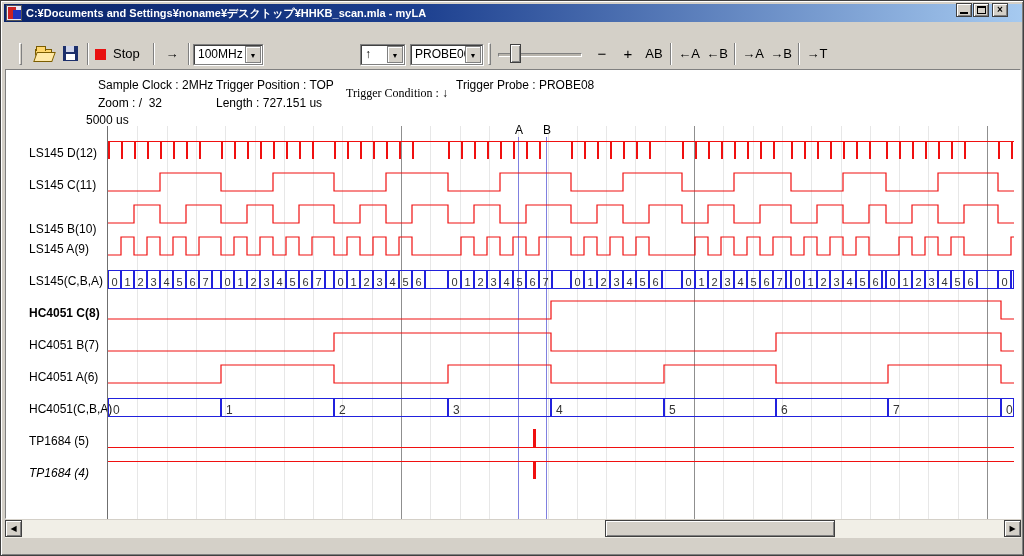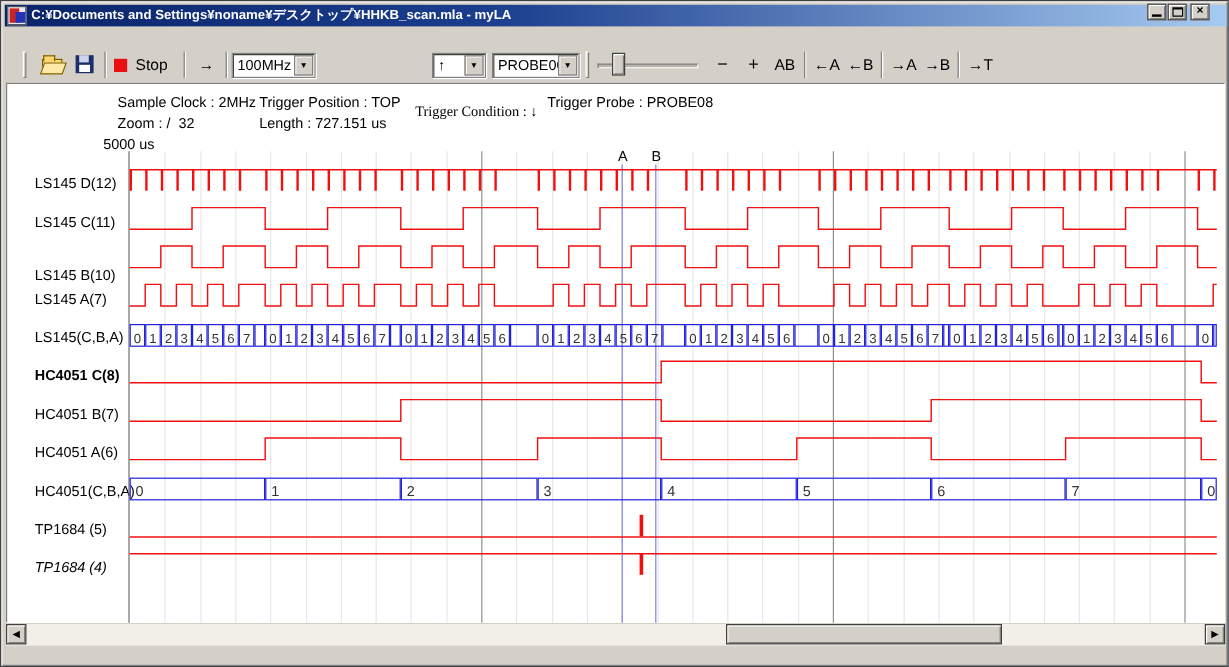--- a/index.html
+++ b/index.html
@@ -145,21 +145,21 @@
   <div class="abs infotext" style="left:345px;top:85px;font-family:Liberation Serif, serif;">Trigger Condition : ↓</div>
   <div class="abs infotext" style="left:455px;top:77px;">Trigger Probe : PROBE08</div>
   <div class="abs infotext" style="left:97px;top:95px;">Zoom : /  32</div>
   <div class="abs infotext" style="left:215px;top:95px;">Length : 727.151 us</div>
   <div class="abs infotext" style="left:85px;top:112px;text-align:center;">5000 us</div>
 
   <div id="labels">
       <div class="siglabel" style="top: 144px;">LS145 D(12)</div>
       <div class="siglabel" style="top: 176px;">LS145 C(11)</div>
       <div class="siglabel" style="top: 208px; margin-top: 12px;">LS145 B(10)</div>
-      <div class="siglabel" style="top: 240px;">LS145 A(7)</div>
+      <div class="siglabel" style="top: 240px;">LS145 A(9)</div>
       <div class="siglabel" style="top: 272px;">LS145(C,B,A)</div>
       <div class="siglabel" style="top: 304px; font-weight: bold;">HC4051 C(8)</div>
       <div class="siglabel" style="top: 336px;">HC4051 B(7)</div>
       <div class="siglabel" style="top: 368px;">HC4051 A(6)</div>
       <div class="siglabel" style="top: 400px;">HC4051(C,B,A)</div>
       <div class="siglabel" style="top: 432px;">TP1684 (5)</div>
       <div class="siglabel" style="top: 464px; font-style: italic;">TP1684 (4)</div>
     </div>
 
   <svg id="plotsvg" class="abs" style="left:0;top:0;" width="1024" height="556">

